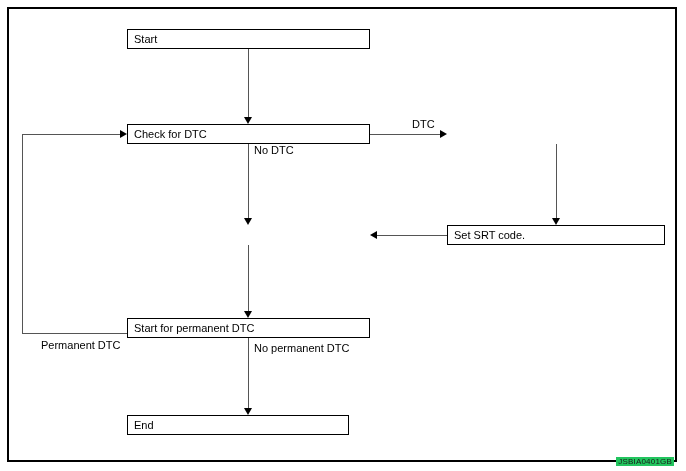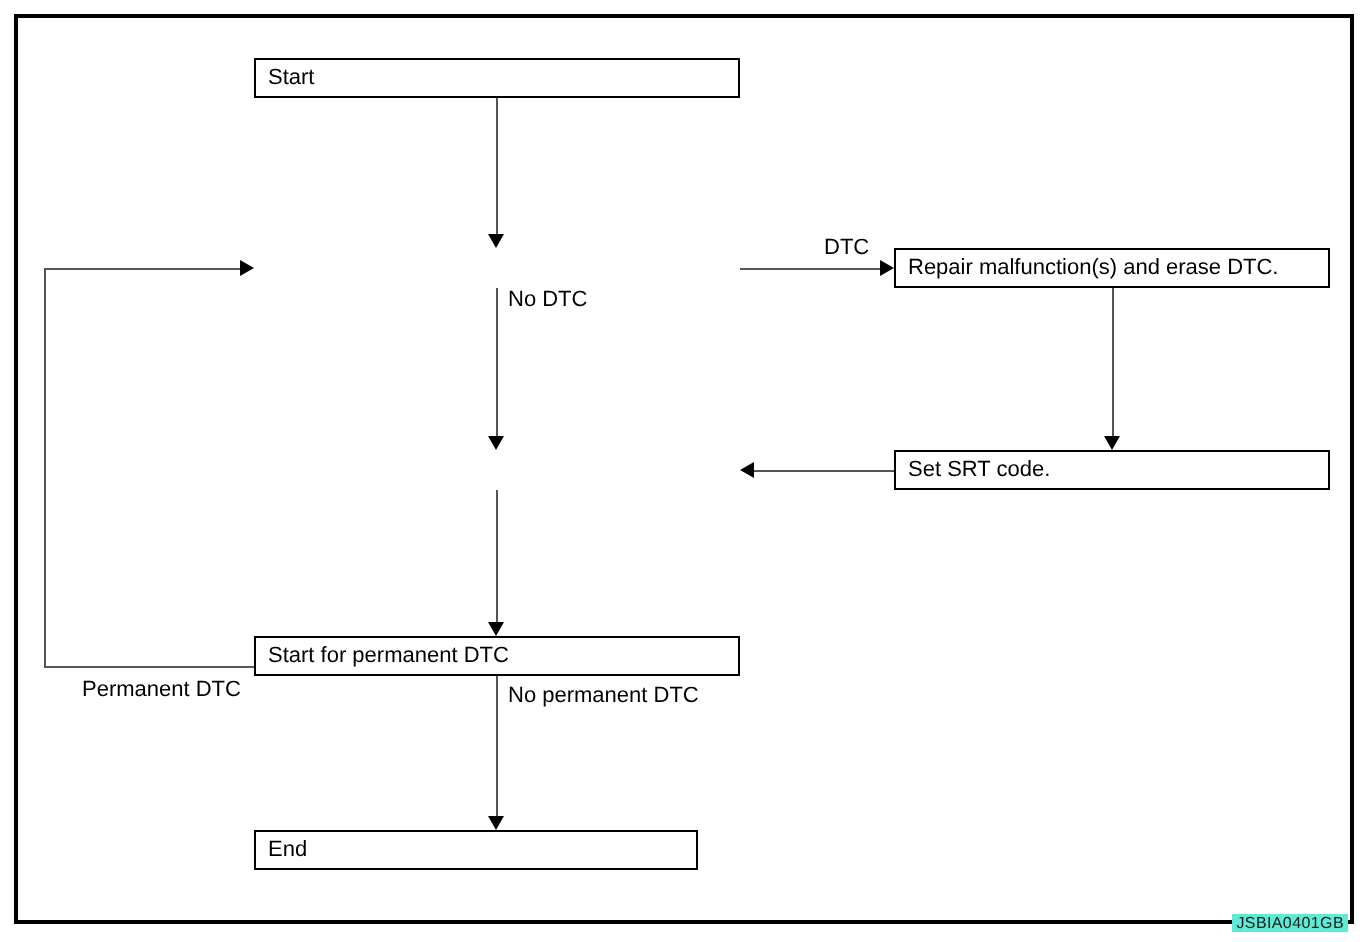--- a/index.html
+++ b/index.html
@@ -94,37 +94,37 @@
 
   
   .watermark {
     position: absolute;
     right: 12px;
     bottom: 5px;
     font-size: 8px;
     letter-spacing: 0.2px;
     color: #1a1a1a;
     font-family: "Liberation Sans", sans-serif;
-    background: #5eead4;
+    background: #22c55e;
     padding: 0 2px;
     z-index: 10;
     white-space: nowrap;
   }
 </style>
 </head>
 <body>
 
 <div id="figure">
 
   <div class="frame"></div>
 
   <div class="node" style="left:127px; top:29px; width:243px; height:20px;">Start</div>
 
+  <div class="node" style="left:127px; top:124px; width:243px; height:20px;">Check for DTC</div>
 
-  <div class="node" style="left:447px; top:124px; width:218px; height:20px;">Repair malfunction(s) and erase DTC.</div>
 
 
   <div class="node" style="left:447px; top:225px; width:218px; height:20px;">Set SRT code.</div>
 
   <div class="node" style="left:127px; top:318px; width:243px; height:20px;">Start for permanent DTC</div>
 
   <div class="node" style="left:127px; top:415px; width:222px; height:20px;">End</div>
 
   <div class="seg v" style="left:248px; top:49px; height:68px;"></div>
   <div class="arrow down" style="left:244px; top:117px;"></div>

